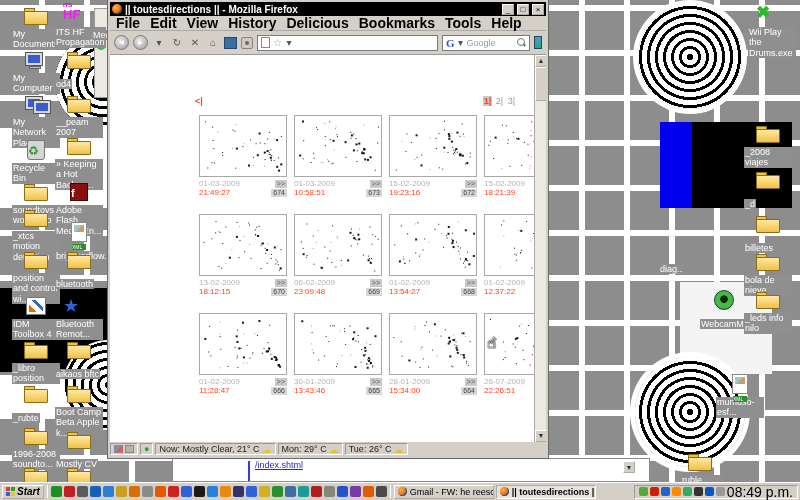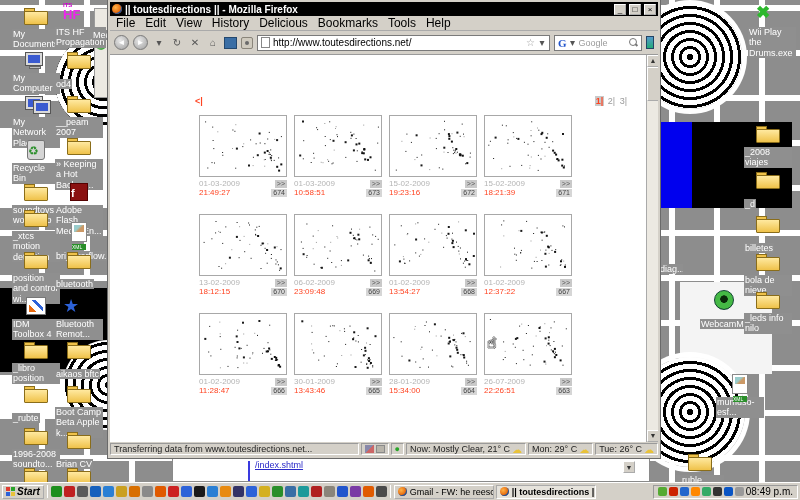--- a/index.html
+++ b/index.html
@@ -34,27 +34,27 @@
   .ex{font-size:17px;line-height:22px;color:#2db82d;font-weight:bold;}
   .wc{position:absolute;left:6px;top:2px;width:20px;height:20px;border-radius:50%;background:radial-gradient(circle at 50% 45%,#0a2a0a 0 26%,#45b945 30% 70%,#1d701d 75%);border:1px solid #143;}
   .pnt{position:absolute;left:6px;top:3px;width:20px;height:18px;background:#fff;border:1px solid #777;}
   .pnt:before{content:"";position:absolute;left:2px;top:2px;width:14px;height:12px;background:linear-gradient(45deg,#e86a10 0 30%,#fff 30% 55%,#2d62d8 55% 70%,#fff 70%);}
   .fragment{position:absolute;overflow:hidden;z-index:3;}
   .fragment .ilabel{max-width:none;}
   .winsliver{position:absolute;left:94px;top:8px;width:14px;height:90px;background:#ece9e2;border:1px solid #9a9a9a;z-index:1;}
   .greenbtn{position:absolute;left:96px;top:40px;width:10px;height:10px;border-radius:50%;background:radial-gradient(circle at 35% 35%,#9fdf9f,#1d8f1d);z-index:1;}
 
   
-  #fxwin{position:absolute;left:108px;top:0;width:552px;height:458px;background:#e5e5e5;border:2px solid #d4d0c8;outline:1px solid #6a6a6a;z-index:5;}
+  #fxwin{position:absolute;left:108px;top:0;width:440px;height:458px;background:#e5e5e5;border:2px solid #d4d0c8;outline:1px solid #6a6a6a;z-index:5;}
   #titlebar{height:14px;background:#000;color:#fff;display:flex;align-items:center;padding:0 2px;gap:3px;}
   #titlebar .ttext{font-size:10px;font-weight:bold;white-space:nowrap;overflow:hidden;flex:1;}
   .ffdot{width:10px;height:10px;border-radius:50%;background:radial-gradient(circle at 35% 35%,#ffb347,#e05a00 70%);box-shadow:inset -1px -1px 0 #23559c;flex:0 0 auto;}
   .winbtn{width:12px;height:11px;background:#d4d0c8;border:1px outset #fff;font-size:8px;line-height:9px;text-align:center;color:#000;flex:0 0 auto;}
   #menubar{height:15px;background:#d4d0c8;display:flex;align-items:center;gap:10px;padding:0 6px;border-bottom:1px solid #aaa;}
-  .menu-item{font-size:12px;color:#000;}
+  .menu-item{font-size:14px;color:#000;font-weight:bold;}
   #navbar{height:24px;background:#d4d0c8;display:flex;align-items:center;gap:4px;padding:0 4px;border-bottom:1px solid #9a9a9a;}
   .navcirc{width:15px;height:15px;border-radius:50%;background:radial-gradient(circle at 40% 35%,#e8e8e8,#9f9f9f);border:1px solid #7a7a7a;color:#fff;font-size:8px;line-height:13px;text-align:center;}
   .navsm{font-size:10px;color:#555;width:14px;text-align:center;}
   .bluesq{width:13px;height:12px;background:#3a6ea5;border:1px solid #24486e;}
   .tagic{width:12px;height:12px;background:#cfcabe;border:1px solid #8a857a;border-radius:2px;position:relative;}
   .tagic:before{content:"";position:absolute;left:3px;top:3px;width:4px;height:4px;border-radius:50%;background:#6a6a6a;}
   #urlbox{flex:1;height:16px;background:#fff;border:1px solid #7a7a7a;display:flex;align-items:center;gap:3px;padding:0 3px;}
   #urlbox .docic{width:9px;height:11px;background:#fff;border:1px solid #888;flex:0 0 auto;}
   #urlbox .urltext{font-size:10px;color:#000;white-space:nowrap;overflow:hidden;flex:1;}
   .star{color:#999;font-size:10px;}
@@ -110,21 +110,21 @@
   #startbtn b{font-size:10px;font-style:italic;}
   .flag{width:9px;height:9px;display:grid;grid-template-columns:4px 4px;grid-template-rows:4px 4px;gap:1px;}
   .flag i{display:block;}
   #quicklaunch{display:flex;align-items:center;gap:2px;flex:0 0 auto;}
   .ql{width:11px;height:11px;border-radius:2px;font-size:7px;color:#fff;text-align:center;line-height:11px;}
   .tbsep{width:1px;height:13px;background:#9a9a9a;border-right:1px solid #fff;margin:0 1px;}
   .taskbtn{height:14px;border:1px outset #fff;background:#d4d0c8;display:flex;align-items:center;gap:3px;padding:0 3px;font-size:9px;white-space:nowrap;overflow:hidden;width:100px;flex:0 0 auto;}
   .taskbtn.active{border:1px inset #fff;background:#e6e3dc;font-weight:bold;}
   #tray{margin-left:auto;height:14px;border:1px solid;border-color:#9a9a9a #fff #fff #9a9a9a;display:flex;align-items:center;gap:2px;padding:0 4px;flex:0 0 auto;}
   .tric{width:9px;height:9px;border-radius:2px;}
-  #clock{font-size:10px;margin-left:0;}
+  #clock{font-size:14px;margin-left:0;}
 
   .handcur{position:absolute;z-index:6;font-size:15px;color:#fff;text-shadow:-1px 0 #000,1px 0 #000,0 -1px #000,0 1px #000;font-family:"DejaVu Sans",sans-serif;}
 </style>
 </head>
 <body>
 
 <div id="desktop">
 
   <div class="bgpatch" style="left:0;top:128px;width:108px;height:80px;background:#fff;"></div>
   <div class="bgpatch" style="left:0;top:288px;width:108px;height:84px;background:#000;"></div>
@@ -299,21 +299,21 @@
         <div class="f-tab"></div>
         <div class="f-base"></div>
       </div>
       <div><span class="ilabel">Boot Camp Beta Apple k...</span></div>
     </div>
     <div class="dicon" style="left: 55px; top: 428px;">
       <div class="iart">
         <div class="f-tab"></div>
         <div class="f-base"></div>
       </div>
-      <div><span class="ilabel">Brian CV</span></div>
+      <div><span class="ilabel">Mostly CV</span></div>
     </div>
     <div class="dicon" style="left: 55px; top: 464px;">
       <div class="iart">
         <div class="f-tab"></div>
         <div class="f-base"></div>
       </div>
       <div><span class="ilabel">CCF XTCS</span></div>
     </div>
     <div class="dicon" style="left: 748px; top: 2px;">
       <div class="iart">
@@ -405,21 +405,20 @@
     <span class="navcirc">◄</span>
     <span class="navcirc">►</span>
     <span class="navsm">▾</span>
     <span class="navsm">↻</span>
     <span class="navsm">✕</span>
     <span class="navsm">⌂</span>
     <span class="bluesq"></span>
     <span class="tagic"></span>
     <div id="urlbox">
       <span class="docic"></span>
-      <span class="urltext">http://www.toutesdirections.net/</span>
       <span class="star">☆</span>
       <span class="navsm" style="width:8px;">▾</span>
     </div>
     <div id="searchbox">
       <span class="g">G</span>
       <span class="navsm" style="width:6px;">▾</span>
       <span class="stext">Google</span>
       <span class="mag"></span>
     </div>
     <span class="edgeic"></span>
@@ -1177,23 +1176,20 @@
         </div>
       </div>
     <div id="vscroll">
       <span class="sbtn" style="top:0;">▲</span>
       <div id="sthumb"></div>
       <span class="sbtn" style="bottom:0;">▼</span>
     </div>
   </div>
 
   <div id="statusbar">
-    <div class="seg grow">
-        <span>Transferring data from www.toutesdirections.net...</span>
-      </div>
     <div class="seg">
         <span class="mini"></span>
         <span class="mini2"></span>
       </div>
     <div class="seg">
         <span class="gdot">●</span>
       </div>
     <div class="seg">
         <span>Now: Mostly Clear, 21° C</span>
         <span class="cloud">☁</span>

